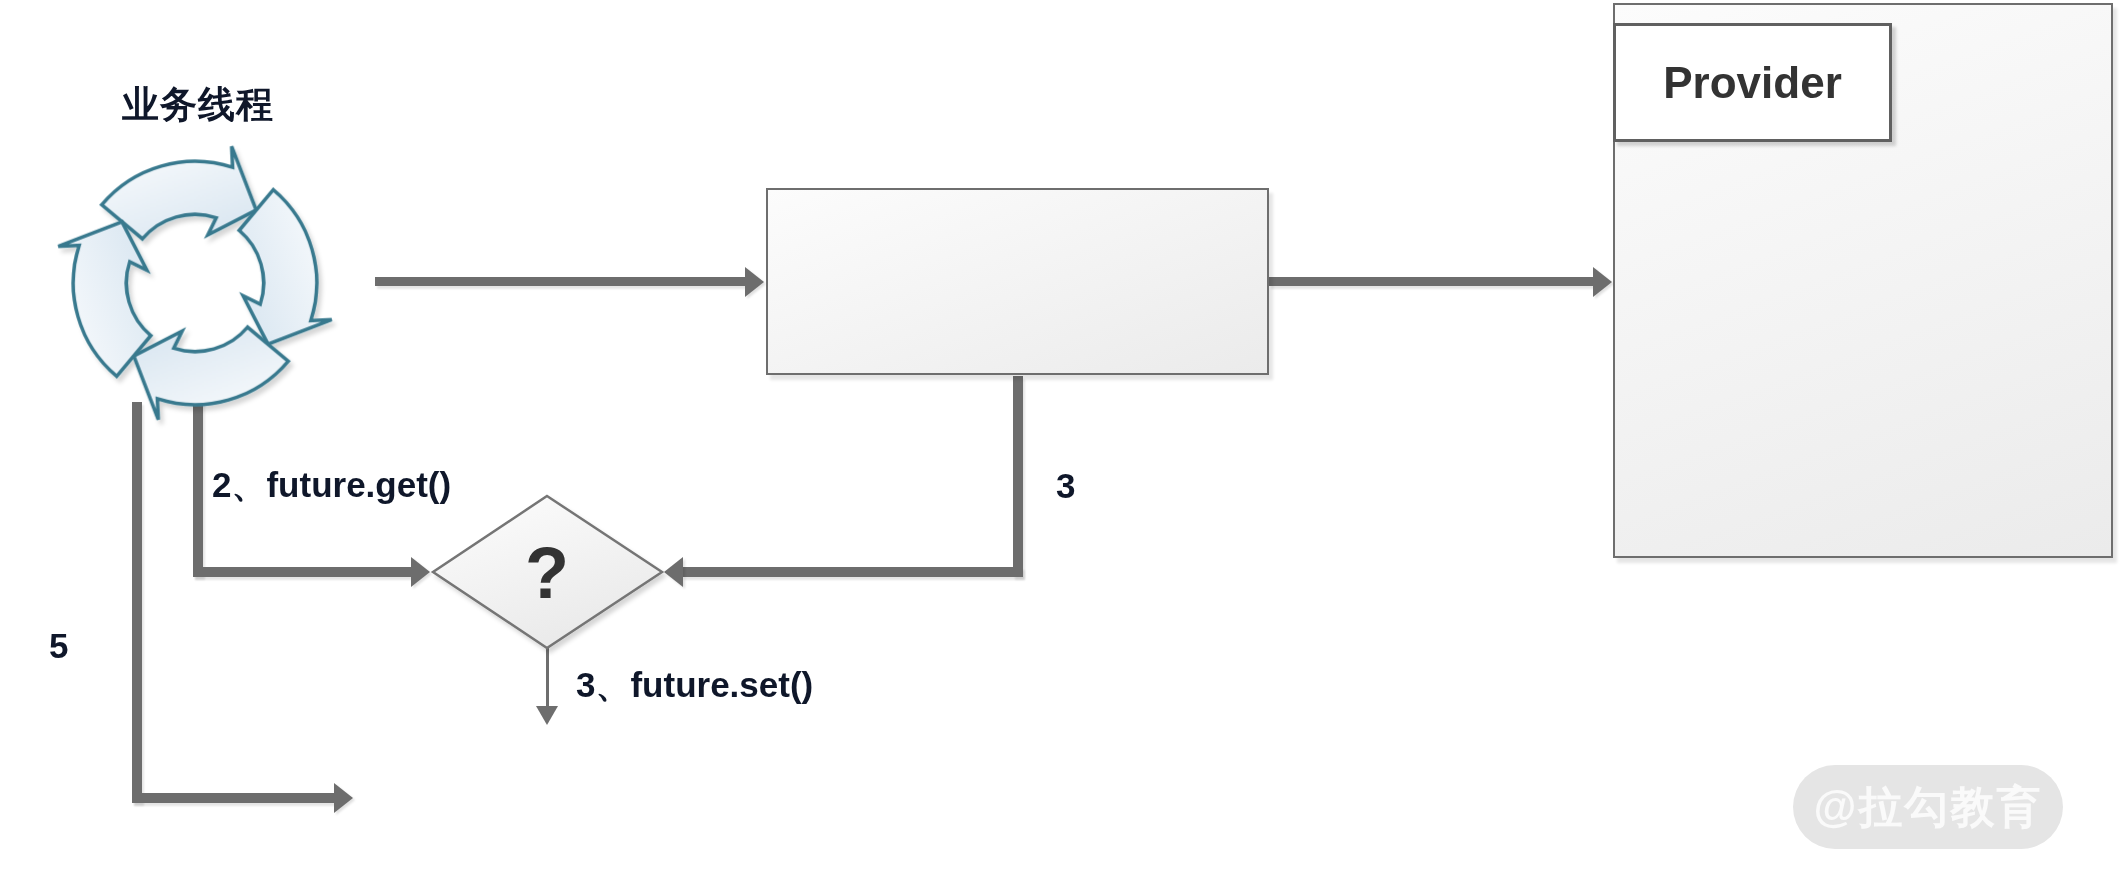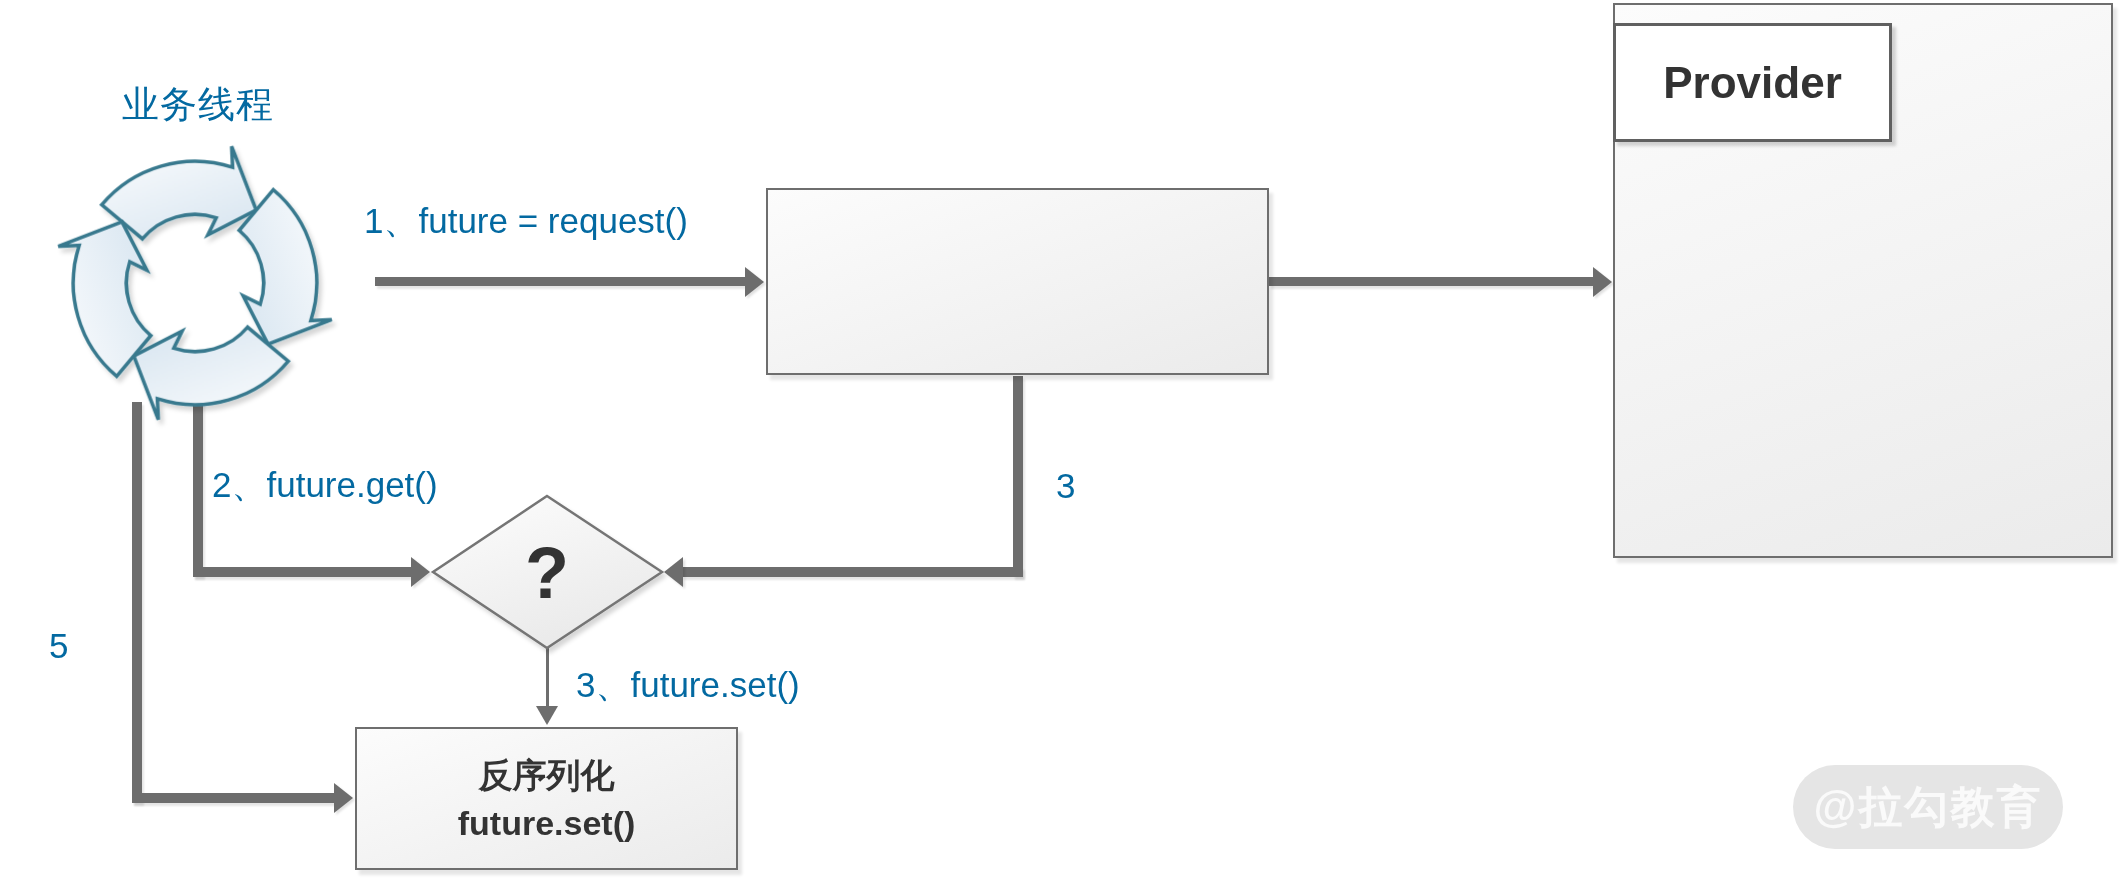--- a/index.html
+++ b/index.html
@@ -39,21 +39,21 @@
        display:flex;align-items:center;justify-content:center;
        font-weight:bold;color:#333;margin-top:20px;}
   #io-box{left:766px;top:188px;width:499px;height:183px;}
   #io-tab{left:766px;top:188px;width:208px;height:81px;font-size:40px;}
   #provider-box{left:1613px;top:3px;width:496px;height:551px;}
   #provider-tab{left:1613px;top:3px;width:273px;height:113px;font-size:44px;}
   #deser-box{left:355px;top:727px;width:379px;height:139px;
              display:flex;flex-direction:column;align-items:center;justify-content:center;
              font-size:34px;font-weight:bold;line-height:48px;color:#333;}
   
-  .lbl{position:absolute;font-size:35px;font-weight:normal;white-space:nowrap;color:#0369a1;}
+  .lbl{position:absolute;font-size:35px;font-weight:bold;white-space:nowrap;color:#0f172a;}
   #cycle-label{left:122px;top:80px;font-size:37px;letter-spacing:1px;}
   #label1{left:364px;top:198px;}
   #label2{left:212px;top:462px;}
   #label3{left:1056px;top:466px;}
   #label4{left:576px;top:662px;}
   #label5{left:49px;top:626px;}
   
   #cycle-svg{position:absolute;left:29px;top:117px;}
   #diamond-svg{position:absolute;left:423px;top:486px;}
   
@@ -117,26 +117,21 @@
     <defs>
       <linearGradient id="diaGrad" x1="0" y1="0" x2="0.5" y2="1">
         <stop offset="0" stop-color="#fdfdfd"></stop>
         <stop offset="1" stop-color="#eaeaea"></stop>
       </linearGradient>
     </defs>
     <polygon points="124,10 239,86 124,162 10,86" fill="url(#diaGrad)" stroke="#757575" stroke-width="2.5" filter="url(#softShadow)"></polygon>
     <text x="124" y="112" text-anchor="middle" font-size="72" font-weight="bold" fill="#333333">?</text>
   </svg>
 
-  <div class="node" id="deser-box">
-    <span>反序列化</span>
-    <span>future.set()</span>
-  </div>
 
-  <div class="lbl" id="label1">1、future = request()</div>
   <div class="lbl" id="label2">2、future.get()</div>
   <div class="lbl" id="label3">3</div>
   <div class="lbl" id="label4">3、future.set()</div>
   <div class="lbl" id="label5">5</div>
 
   <div id="watermark">
     <span>@拉勾教育</span>
   </div>
 
 </div>

